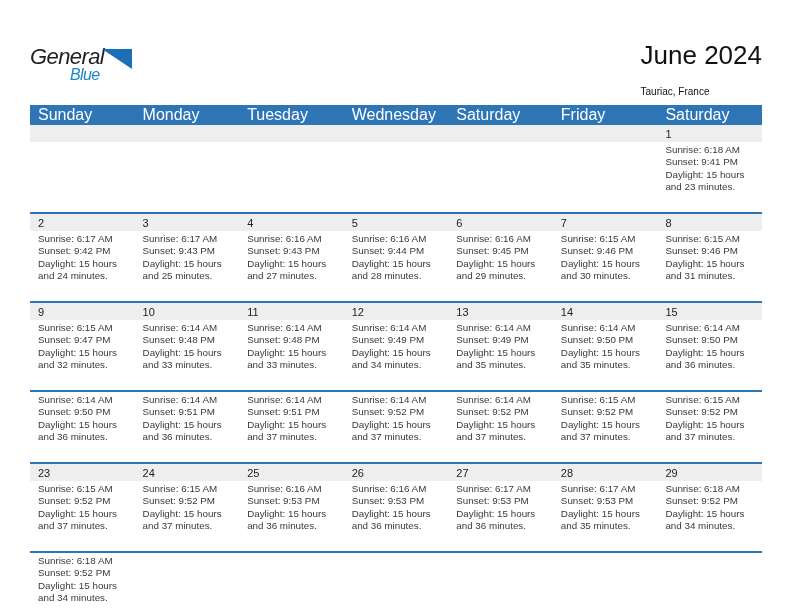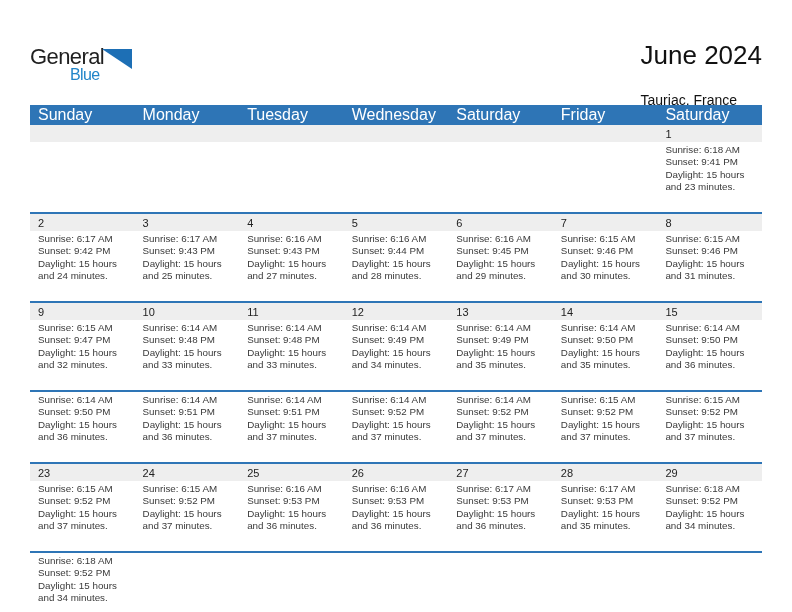--- a/index.html
+++ b/index.html
@@ -3,35 +3,35 @@
 <meta charset="utf-8">
 <style>
   html,body { margin:0; padding:0; background:#ffffff; }
   body {
     width:792px; height:612px; position:relative; overflow:hidden;
     font-family:"Liberation Sans", sans-serif;
     -webkit-font-smoothing:antialiased;
   }
 
   
-  .logo { position:absolute; left:30px; top:44px; width:120px; height:54px; }
+  .logo { position:absolute; left:30px; top:44px; width:120px; height:54px;font-style:italic; }
   .logo-general {
     position:absolute; left:0; top:0;
     font-size:22px; letter-spacing:-0.6px; color:var(--logo-general);
   }
   .logo-triangle { position:absolute; left:72px; top:5px; width:30px; height:20px; }
   .logo-blue {
     position:absolute; left:40px; top:22px;
     font-size:16px; letter-spacing:-0.6px; color:var(--logo-blue);
   }
 
   
   .title-block { position:absolute; right:30px; top:40px; text-align:left; }
   .page-title { font-size:26px; color:#111; line-height:30px; }
-  .page-subtitle { font-size:14px; color:#111; margin-top:22px; }
+  .page-subtitle { font-size:10px; color:#111; margin-top:16px; }
 
   
   .calendar { position:absolute; left:30px; top:105px; width:732px; }
 
   .weekday-header {
     display:grid; grid-template-columns:repeat(7,1fr);
     background:var(--header-bg); height:20px; align-items:center;
   }
   .weekday-header span {
     color:var(--header-text); font-size:16px; padding-left:8px;

